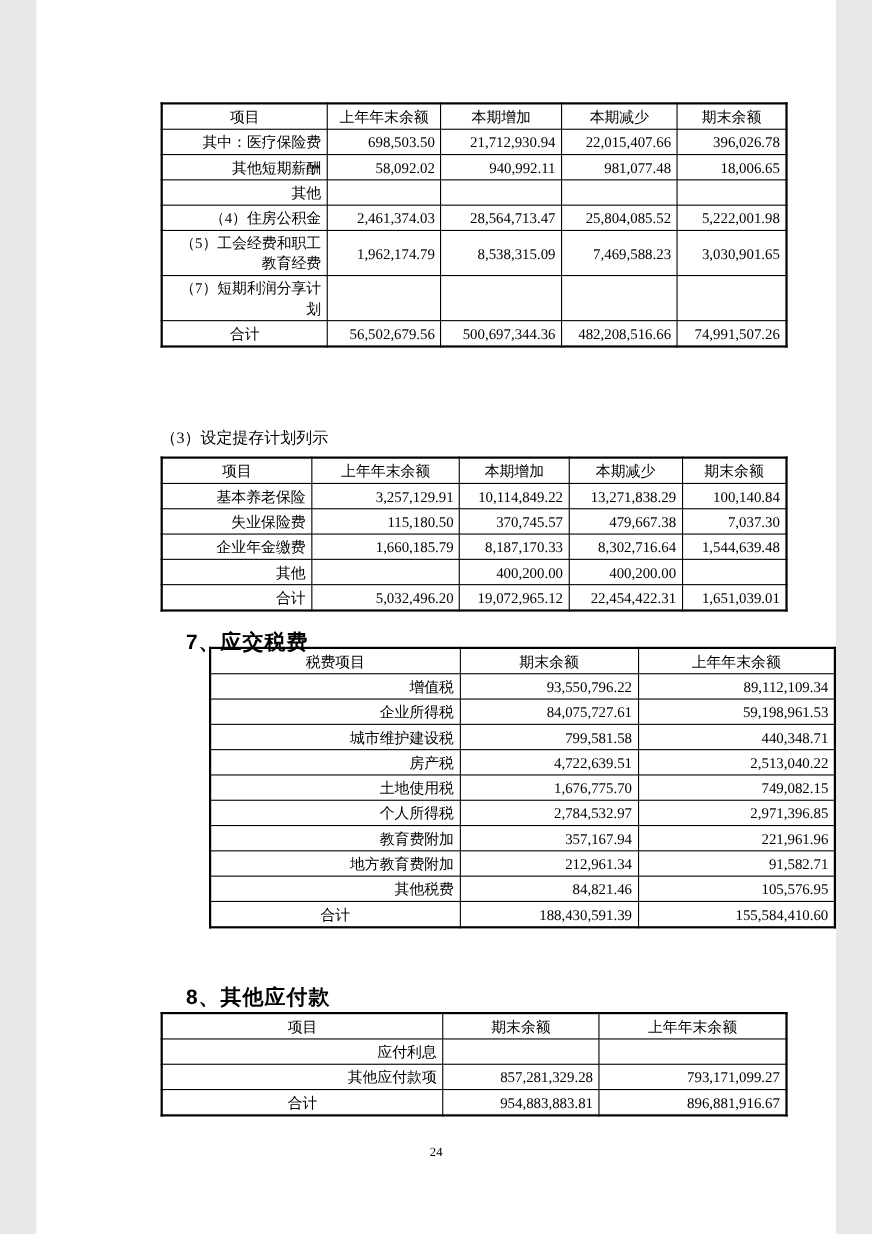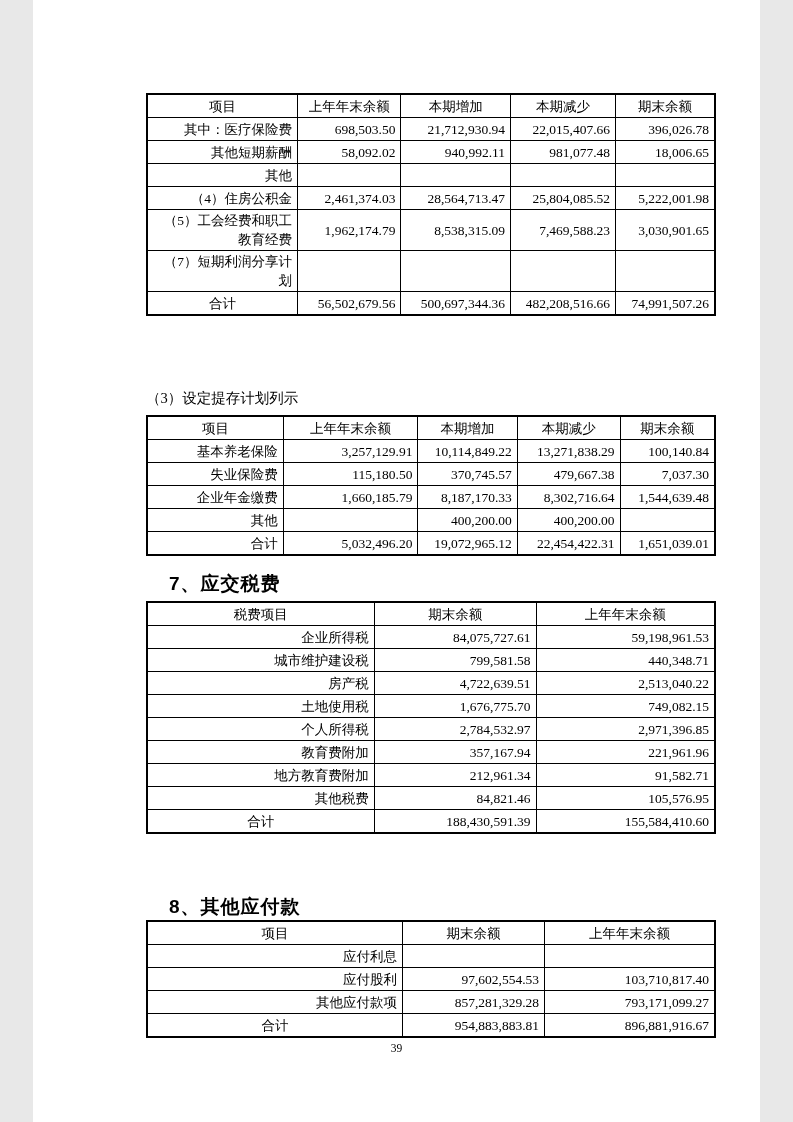--- a/index.html
+++ b/index.html
@@ -54,21 +54,21 @@
     left: 0;
     width: 100%;
     top: 1042px;
     text-align: center;
     font-size: 11.5px;
   }
   .t1 { top: 93px; }
   .h3 { top: 389px; }
   .t2 { top: 415px; }
   .h7 { top: 571px; }
-  .t3 { top: 601px; }
+  .t3 { top: 588px; margin-left: 44px; }
   .h8 { top: 894px; }
   .t4 { top: 920px; }
 </style>
 </head>
 <body>
 
 <div class="page">
 
   <table class="doc-table t1">
       <colgroup>
@@ -208,20 +208,25 @@
       </colgroup>
       <thead>
         <tr>
           <th>税费项目</th>
           <th>期末余额</th>
           <th>上年年末余额</th>
         </tr>
       </thead>
       <tbody>
         <tr>
+          <td class="label">增值税</td>
+          <td class="num">93,550,796.22</td>
+          <td class="num">89,112,109.34</td>
+        </tr>
+        <tr>
           <td class="label">企业所得税</td>
           <td class="num">84,075,727.61</td>
           <td class="num">59,198,961.53</td>
         </tr>
         <tr>
           <td class="label">城市维护建设税</td>
           <td class="num">799,581.58</td>
           <td class="num">440,348.71</td>
         </tr>
         <tr>
@@ -277,32 +282,27 @@
           <th>上年年末余额</th>
         </tr>
       </thead>
       <tbody>
         <tr>
           <td class="label">应付利息</td>
           <td class="num"></td>
           <td class="num"></td>
         </tr>
         <tr>
-          <td class="label">应付股利</td>
-          <td class="num">97,602,554.53</td>
-          <td class="num">103,710,817.40</td>
-        </tr>
-        <tr>
           <td class="label">其他应付款项</td>
           <td class="num">857,281,329.28</td>
           <td class="num">793,171,099.27</td>
         </tr>
         <tr>
           <td class="label center">合计</td>
           <td class="num">954,883,883.81</td>
           <td class="num">896,881,916.67</td>
         </tr>
       </tbody>
     </table>
 
-  <div class="page-number">39</div>
+  <div class="page-number">24</div>
 
 </div>
 
 </body></html>

